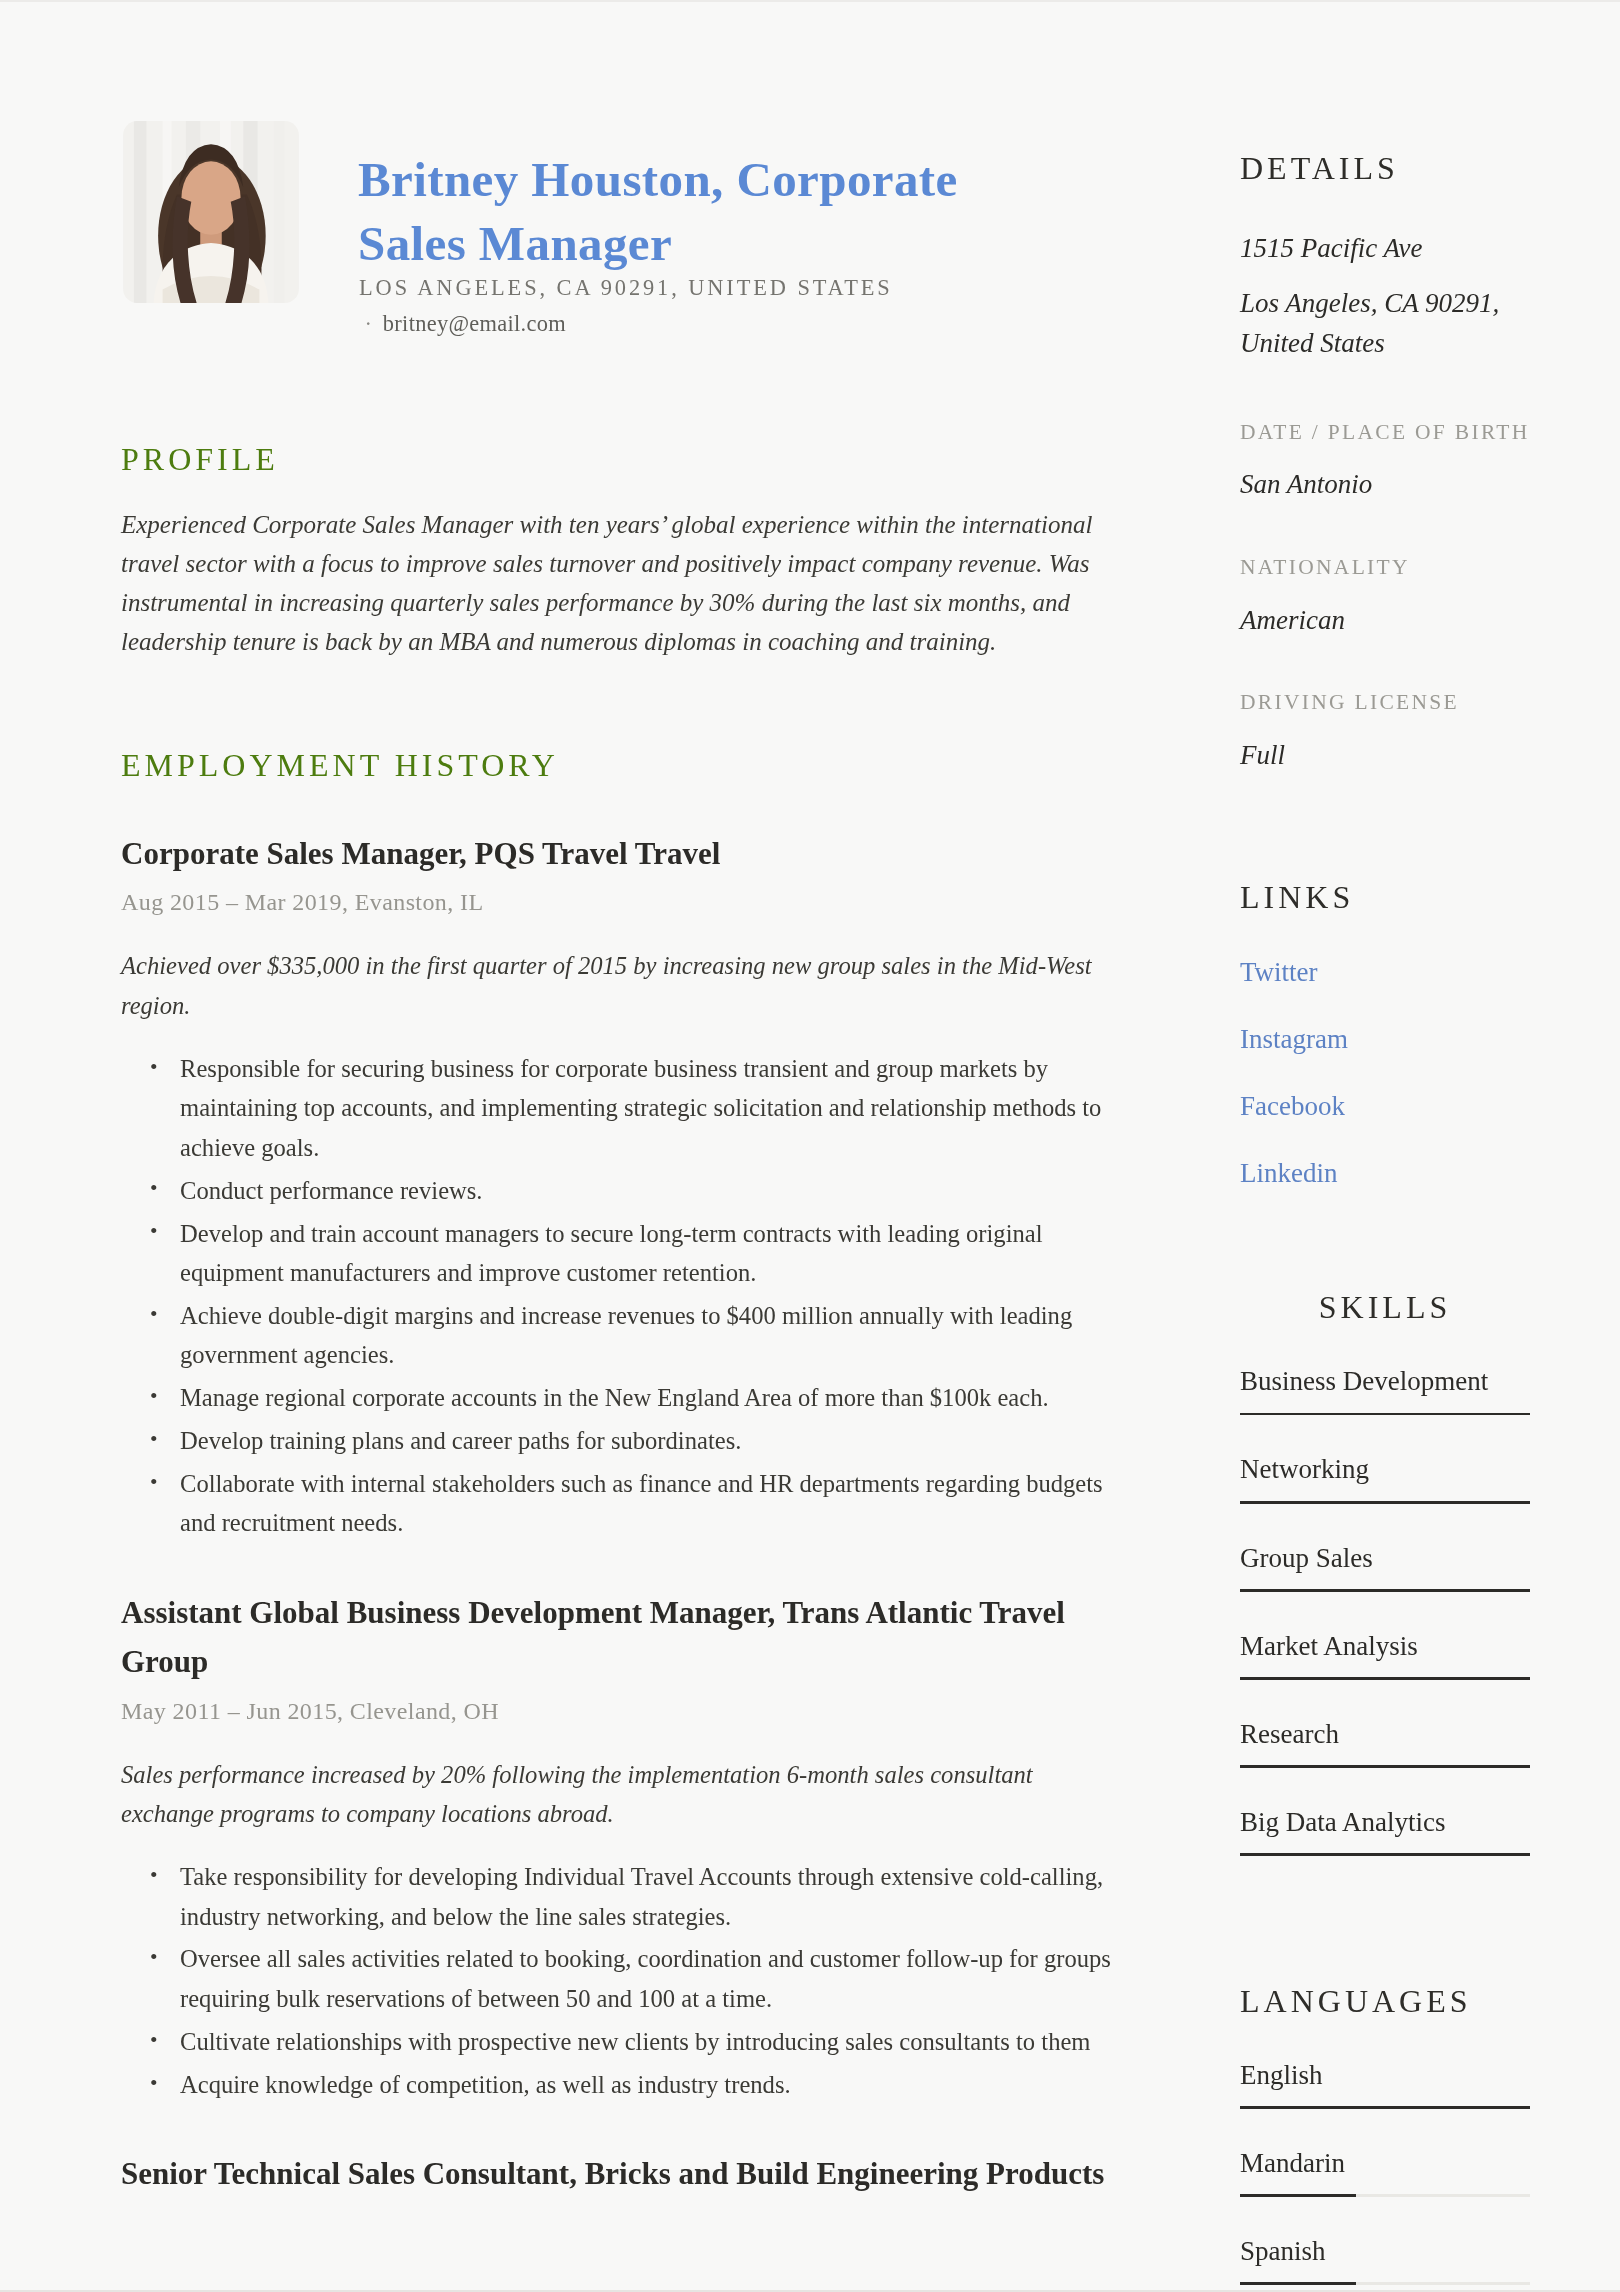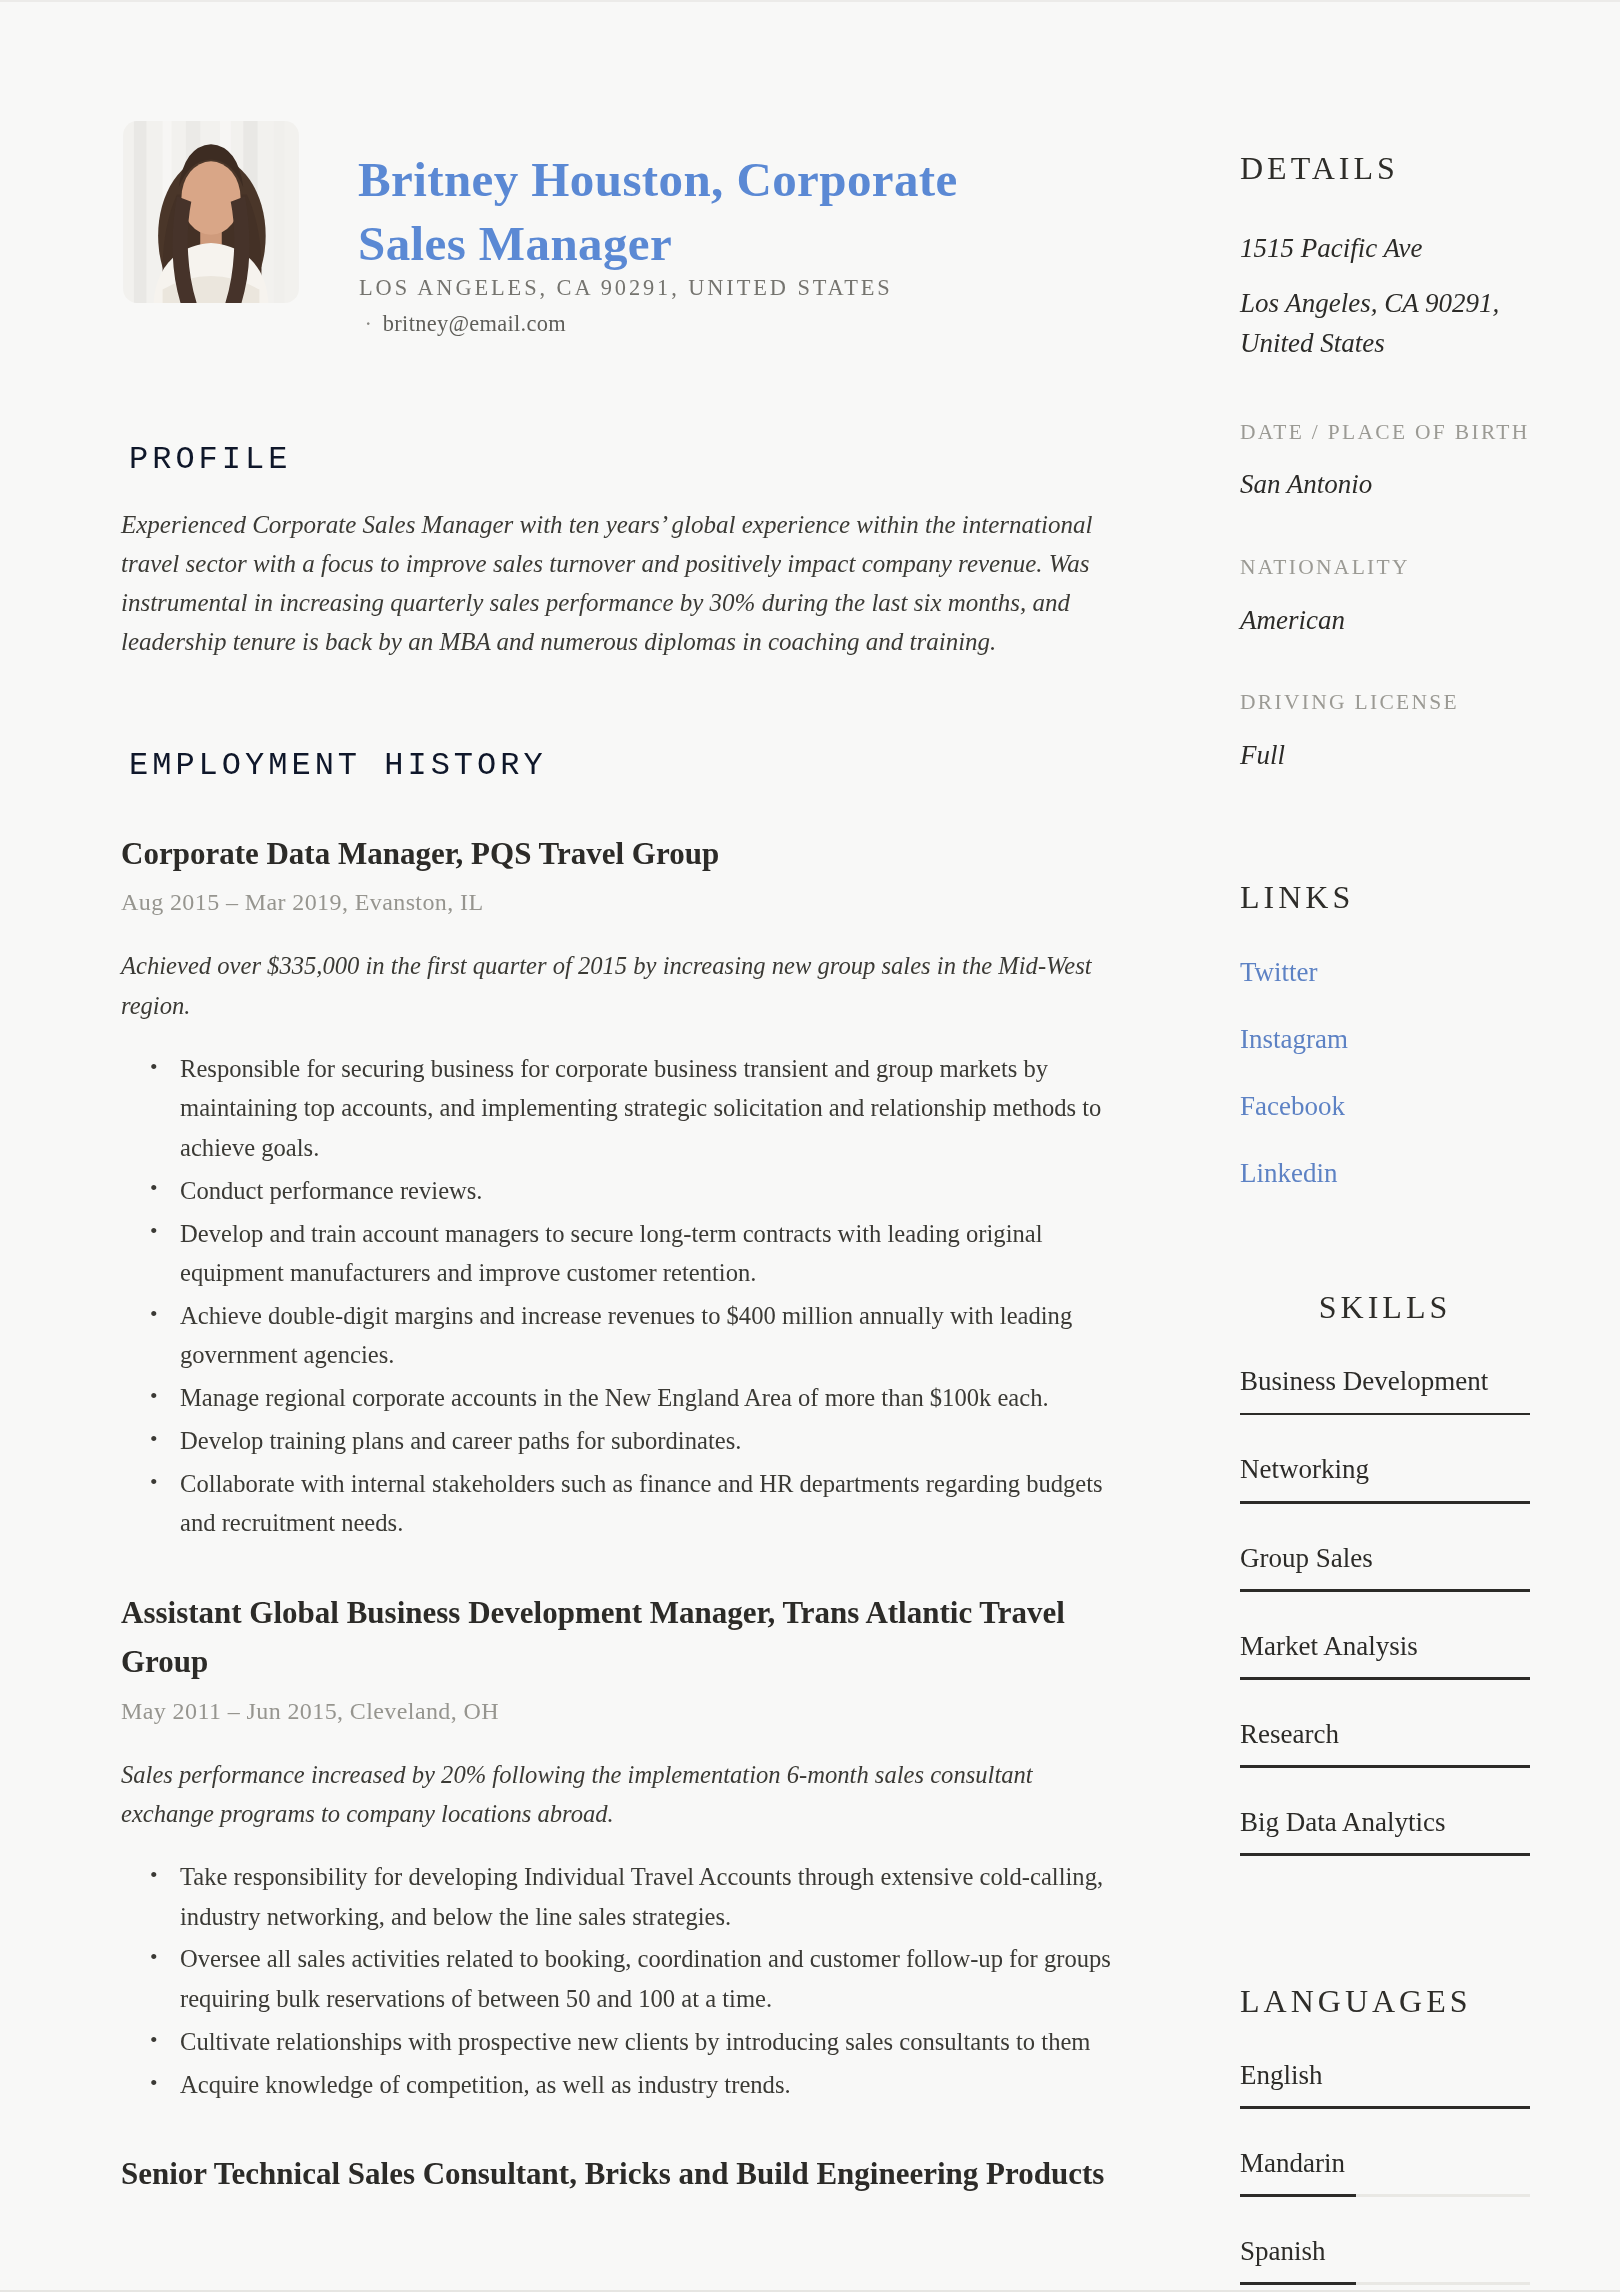--- a/index.html
+++ b/index.html
@@ -34,21 +34,21 @@
   .contact .sep { color: #8a8984; padding: 0 5.4px; }
   .contact .email { color: #5f5e59; letter-spacing: 0.3px; }
 
   
   .main-col { position: absolute; left: 121px; top: 0; width: 1001px; display: flow-root; }
   .sidebar  { position: absolute; left: 1240px; top: 0; width: 290px; display: flow-root; }
 
   
   .section-heading {
     font-size: 32px; font-weight: normal; letter-spacing: 4px;
-    color: #0f172a; margin: 8px; font-family: Liberation Mono, monospace;
+    color: #4d7c0f; margin: 0;
   }
   .profile-heading { margin-top: 441px; }
   .profile-text {
     margin: 27px 0 0 0; width: 996px;
     font-style: italic; font-size: 25px; line-height: 1.56; color: #3b3a35;
   }
   .employment-heading { margin-top: 86px; }
   .job-title {
     margin: 45px 0 0 0;
     font-size: 31px; font-weight: bold; color: #2c2b28; line-height: 1.6;
@@ -140,21 +140,21 @@
 </div>
 
 <div class="main-col">
 
   <h2 class="section-heading profile-heading">PROFILE</h2>
   <p class="profile-text">Experienced Corporate Sales Manager with ten years’ global experience within the international travel sector with a focus to improve sales turnover and positively impact company revenue. Was instrumental in increasing quarterly sales performance by 30% during the last six months, and leadership tenure is back by an MBA and numerous diplomas in coaching and training.</p>
 
   <h2 class="section-heading employment-heading">EMPLOYMENT HISTORY</h2>
 
   <div>
-    <h3 class="job-title">Corporate Data Manager, PQS Travel Group</h3>
+    <h3 class="job-title">Corporate Sales Manager, PQS Travel Travel</h3>
     <p class="job-dates">Aug 2015 – Mar 2019, Evanston, IL</p>
     <p class="job-summary">Achieved over $335,000 in the first quarter of 2015 by increasing new group sales in the Mid-West region.</p>
     <ul class="job-bullets">
       <li>Responsible for securing business for corporate business transient and group markets by maintaining top accounts, and implementing strategic solicitation and relationship methods to achieve goals.</li>
       <li>Conduct performance reviews.</li>
       <li>Develop and train account managers to secure long-term contracts with leading original equipment manufacturers and improve customer retention.</li>
       <li>Achieve double-digit margins and increase revenues to $400 million annually with leading government agencies.</li>
       <li>Manage regional corporate accounts in the New England Area of more than $100k each.</li>
       <li>Develop training plans and career paths for subordinates.</li>
       <li>Collaborate with internal stakeholders such as finance and HR departments regarding budgets and recruitment needs.</li>

